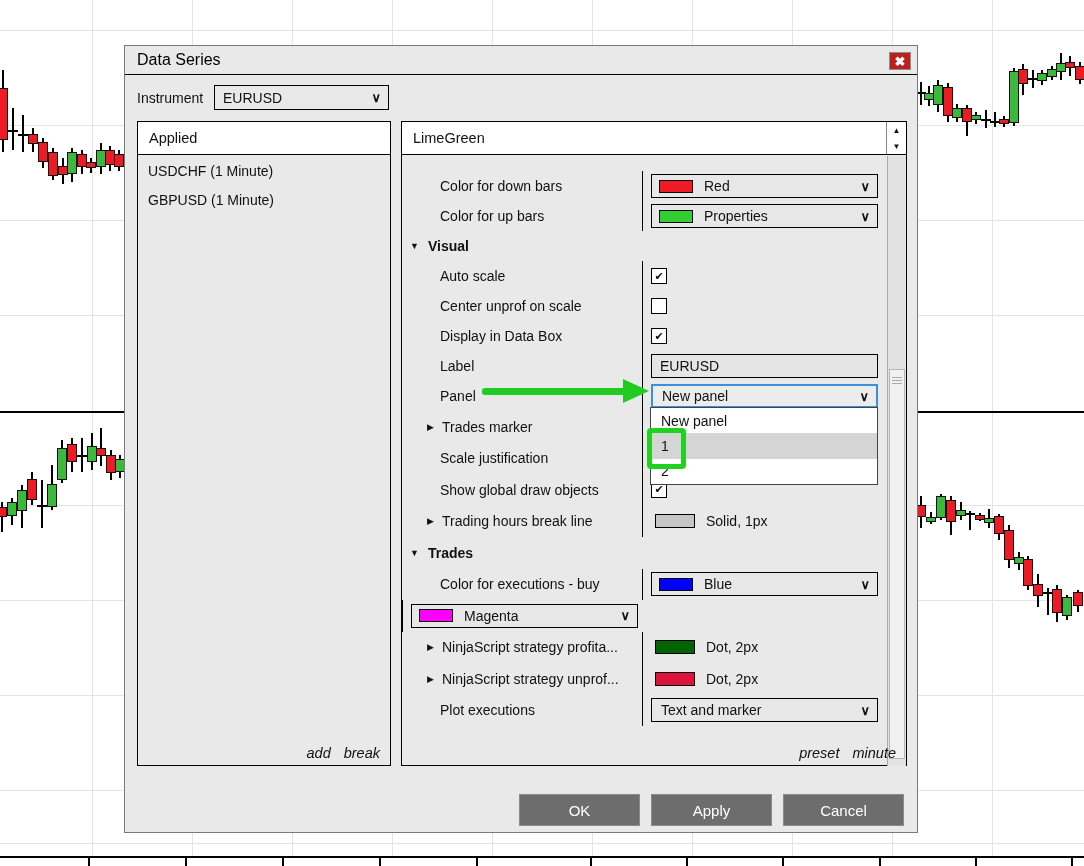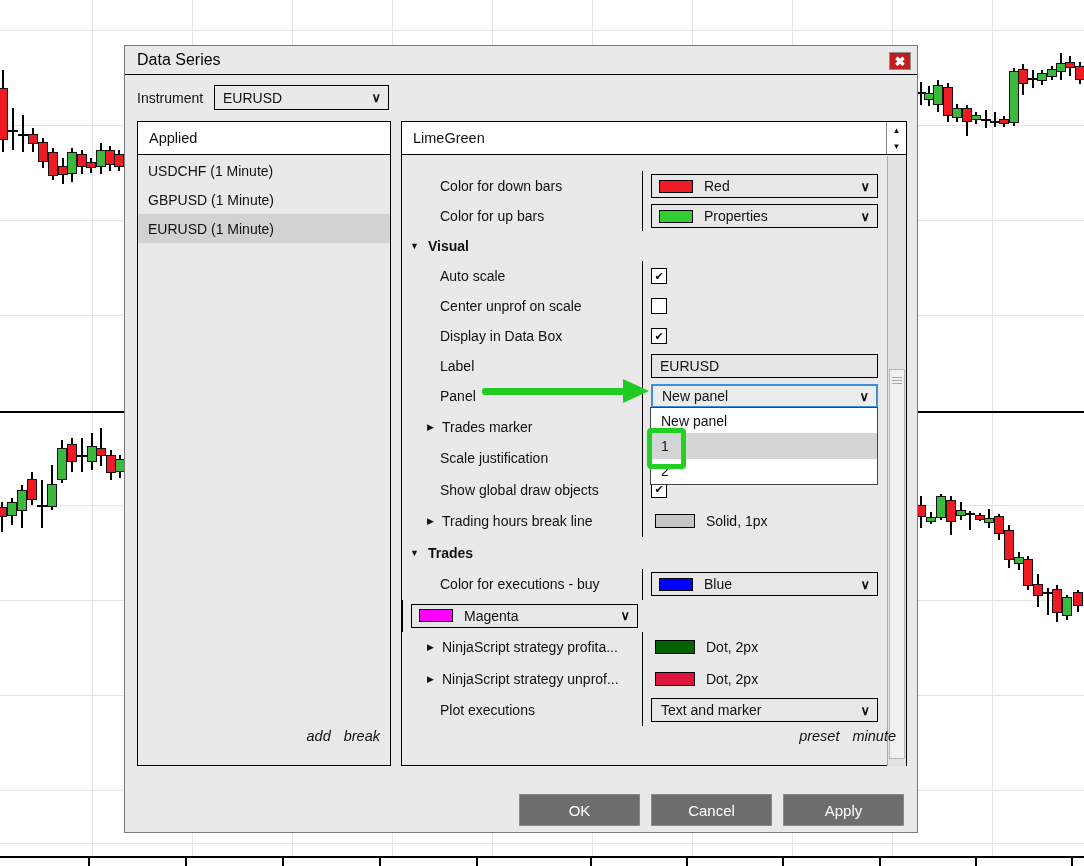--- a/index.html
+++ b/index.html
@@ -52,21 +52,21 @@
   .spinner-box {
     position:absolute; right:0; top:0; width:20px; height:32px;
     border-left:1px solid #888; background:#fff;
     display:flex; flex-direction:column;
   }
   .spinner-box div { flex:1; display:flex; align-items:center; justify-content:center; font-size:8px; cursor:pointer; }
   .applied-list { position:absolute; left:0; top:34px; right:0; }
   .applied-item { height:29px; display:flex; align-items:center; padding-left:10px; cursor:pointer; }
   .applied-item.selected { background:#d2d2d2; }
   .footer-links {
-    position:absolute; right:10px; bottom:21px; display:flex; gap:13px;
+    position:absolute; right:10px; bottom:4px; display:flex; gap:13px;
     font-style:italic; font-size:14.5px;
   }
   .footer-links span { cursor:pointer; }
   
   #props-rows { position:absolute; left:0; top:34px; width:486px; padding-top:15px; }
   .prow { display:flex; height:30px; align-items:center; }
   .prow.tall { height:31.5px; }
   .prow .lbl-cell { width:240px; display:flex; align-items:center; padding-left:38px; position:relative; }
   .prow .lbl-cell.has-exp { padding-left:40px; }
   .exp-arrow { position:absolute; left:25px; font-size:9px; }
@@ -311,23 +311,20 @@
     <div class="panel-header">
       <span class="ph-text">Applied</span>
     </div>
     <div class="applied-list" id="applied-list">
         <div class="applied-item">
           <span>USDCHF (1 Minute)</span>
         </div>
         <div class="applied-item">
           <span>GBPUSD (1 Minute)</span>
         </div>
-        <div class="applied-item selected">
-          <span>EURUSD (1 Minute)</span>
-        </div>
       </div>
     <div class="footer-links" id="applied-links">
         <span>add</span>
         <span>break</span>
       </div>
   </div>
 
   <div class="panel-box" id="props-panel">
     <div class="panel-header">
       <span class="ph-text">LimeGreen</span>
@@ -539,19 +536,19 @@
         <span>preset</span>
         <span>minute</span>
       </div>
   </div>
 
   <div class="button-row" id="button-row">
       <div class="dlg-btn">
         <span>OK</span>
       </div>
       <div class="dlg-btn">
+        <span>Apply</span>
+      </div>
+      <div class="dlg-btn">
         <span>Cancel</span>
-      </div>
-      <div class="dlg-btn">
-        <span>Apply</span>
       </div>
     </div>
 </div>
 
 </body></html>

